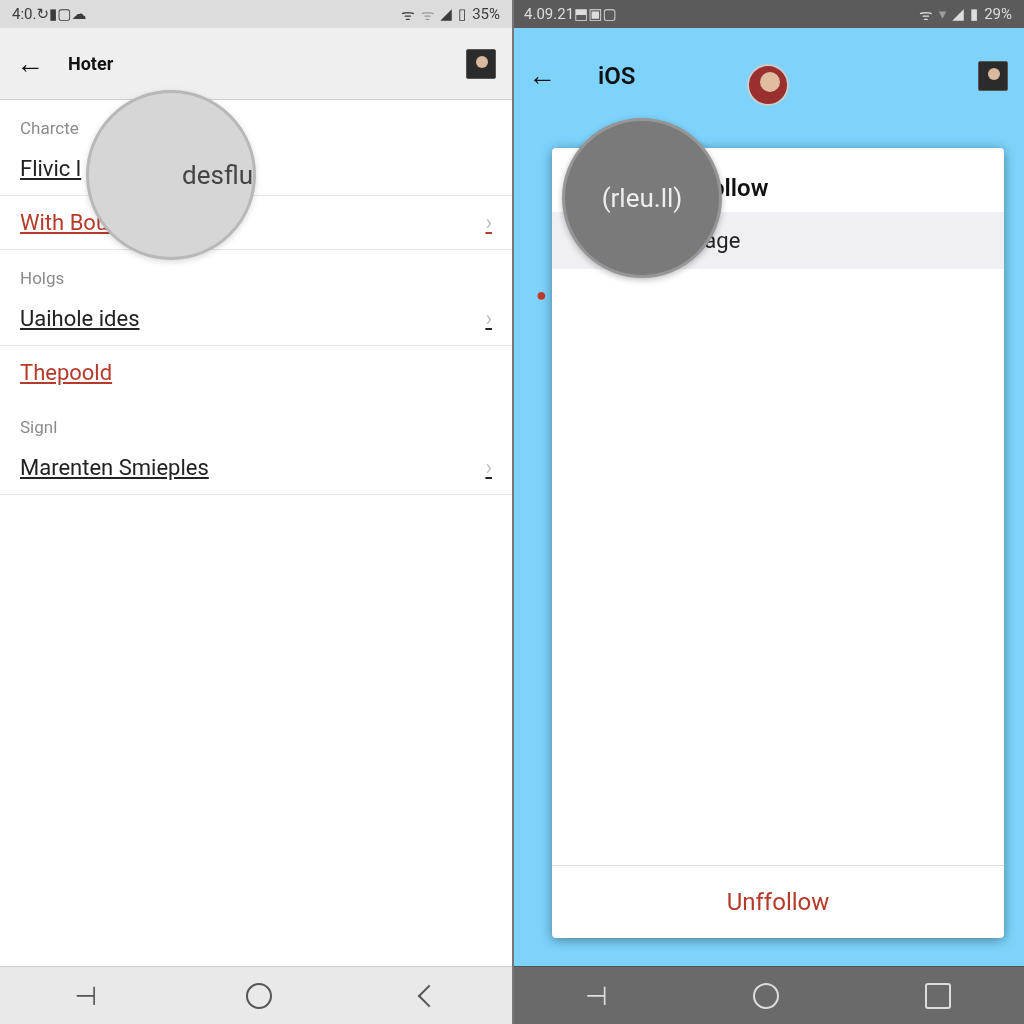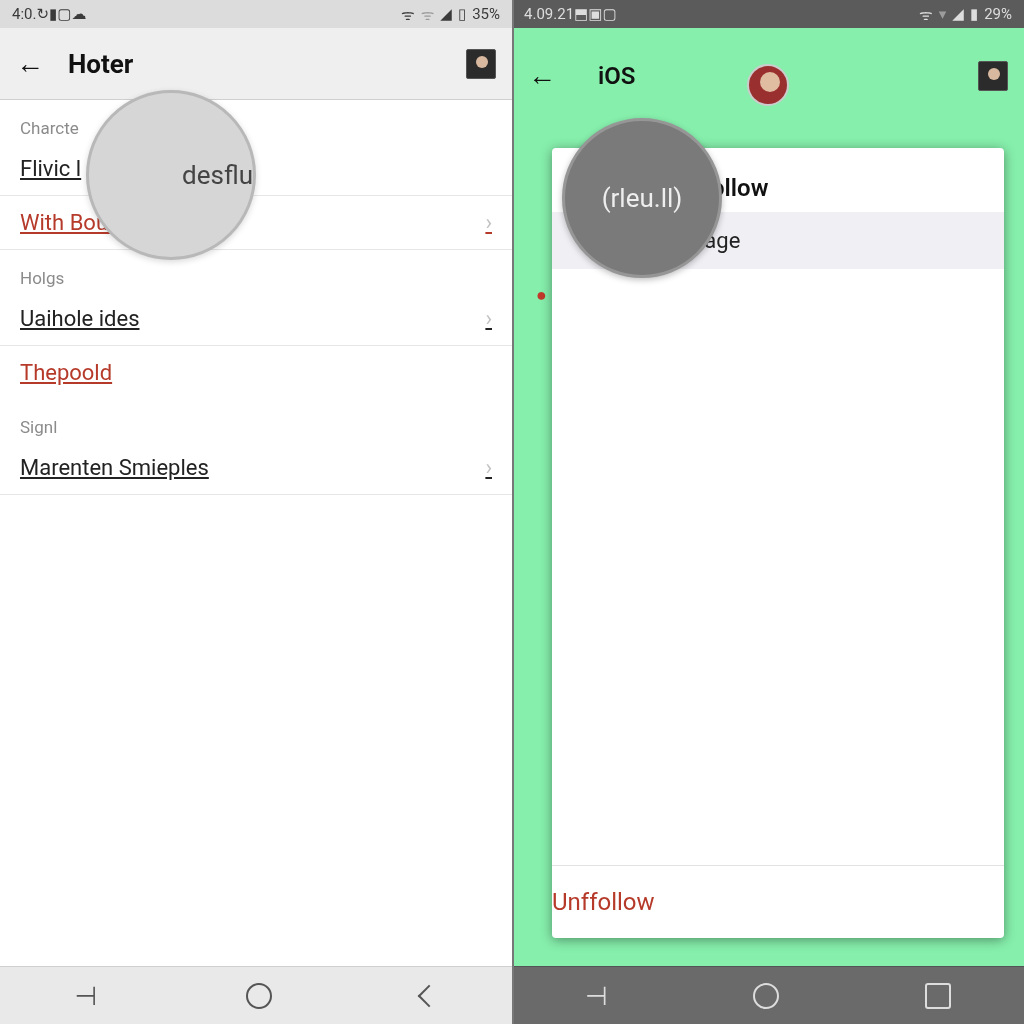--- a/index.html
+++ b/index.html
@@ -8,44 +8,44 @@
   .phone { width:512px; height:1024px; display:flex; flex-direction:column; position:relative; }
   
   .phone.left { background:#efefef; }
   .statusbar { height:28px; display:flex; align-items:center; padding:0 12px; font-size:15px; color:#333; }
   .phone.left .statusbar { background:#dcdcdc; color:#3b3b3b; }
   .statusbar .sb-left { display:flex; gap:0; align-items:flex-end; }
   .statusbar .sb-right { margin-left:auto; display:flex; gap:6px; align-items:center; }
   .ico { display:inline-block; }
   .appbar { height:72px; display:flex; align-items:center; padding:0 16px; background:#efefef; border-bottom:1px solid #cfcfcf; }
   .back-arrow { font-size:28px; color:#111; margin-right:24px; line-height:1; }
-  .appbar-title { font-size:26px; font-weight:700; color:#111; }
+  .appbar-title { font-size:18px; font-weight:700; color:#111; }
   .avatar-sm { margin-left:auto; width:30px; height:30px; background:#2b2b2b; border:1px solid #555; border-radius:2px; position:relative; }
   .avatar-sm::after{ content:""; position:absolute; top:6px; left:9px; width:12px; height:12px; background:#d8b9a0; border-radius:50%; }
   .list { background:#fff; flex:1; }
   .section-label { font-size:17px; color:#8b8b8b; padding:18px 16px 4px 20px; }
   .row { display:flex; align-items:center; padding:14px 20px; border-bottom:1px solid #e6e6e6; font-size:22px; color:#222;text-decoration:underline; }
   .row.red { color:#b63a2a; }
   .chev { margin-left:auto; color:#c2c2c2; font-size:22px; }
   
-  .phone.right { background:#86efac;border-radius:23px; }
+  .phone.right { background:#7dd3fc;border-radius:23px; }
   .phone.right .statusbar { background:#5b5b5b; color:#ddd; }
   .appbar2 { height:96px; display:flex; align-items:center; padding:0 16px; position:relative; }
   .appbar2 .back-arrow { color:#111; }
   .appbar2 .title2 { font-size:24px; font-weight:600; color:#111; margin-left:18px; }
   .appbar2 .center-avatar { position:absolute; left:50%; top:36px; transform:translateX(-50%); width:42px; height:42px; border-radius:50%; background:#9a2f2f; border:2px solid #ccc; overflow:hidden; }
   .appbar2 .center-avatar::after{ content:""; position:absolute; top:6px; left:11px; width:20px; height:20px; background:#e0bca0; border-radius:50%; }
   .appbar2 .subname { position:absolute; left:50%; top:82px; transform:translateX(-50%); font-size:10px; color:#6b6b6b; }
   .appbar2 .avatar-sm { margin-left:auto; }
   .sheet { position:absolute; left:40px; right:20px; top:148px; bottom:86px; background:#fff; border-radius:4px; box-shadow:0 2px 12px rgba(0,0,0,0.4); display:flex; flex-direction:column; }
   .sheet-head { padding:26px 26px 10px 26px; font-size:24px; font-weight:600; color:#111; }
   .sheet-row { padding:16px 26px; font-size:22px; color:#222; background:#efeff4; }
   .sheet-body { flex:1; }
   .left-peek { position:absolute; left:24px; top:284px; width:12px; height:20px; color:#c0392b; font-size:18px; }
-  .sheet-footer { border-top:1px solid #e2e2e2; padding:22px 0; font-size:24px; color:#b63a2a; }
+  .sheet-footer { border-top:1px solid #e2e2e2; padding:22px 0; text-align:center; font-size:24px; color:#b63a2a; }
   
   .lens { position:absolute; border-radius:50%; display:flex; align-items:center; justify-content:center; font-size:26px; color:#444; }
   .lens.left-lens { width:170px; height:170px; left:86px; top:90px; background:#d6d6d6; border:3px solid #b8b8b8; box-shadow:0 2px 6px rgba(0,0,0,0.15);justify-content:flex-end; }
   .lens.right-lens { width:160px; height:160px; left:50px; top:118px; background:#7a7a7a; border:3px solid #969696; color:#eee; box-shadow:0 2px 6px rgba(0,0,0,0.25); }
   
   .navbar { height:58px; background:#e9e9e9; display:flex; align-items:center; justify-content:space-around; margin-top:auto; border-top:1px solid #cfcfcf; }
   .phone.right .navbar { background:#6a6a6a; border-top:1px solid #555; }
   .nav-ico { width:26px; height:26px; border:2px solid #555; }
   .phone.right .nav-ico { border-color:#ddd; }
   .nav-back { border:none; border-left:2px solid #555; border-bottom:2px solid #555; transform:rotate(45deg); width:16px; height:16px; }

